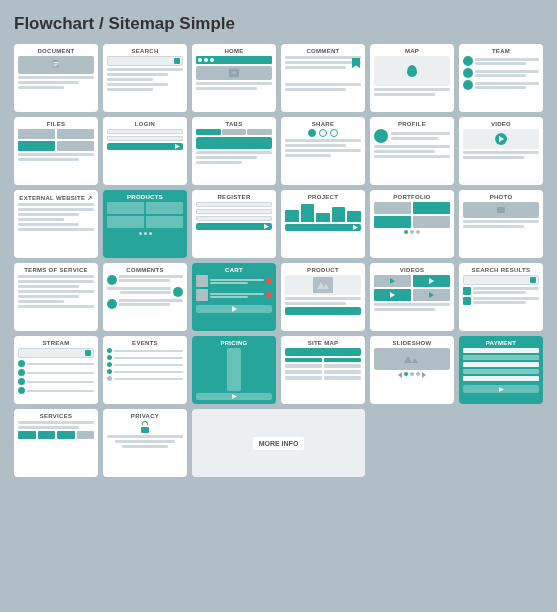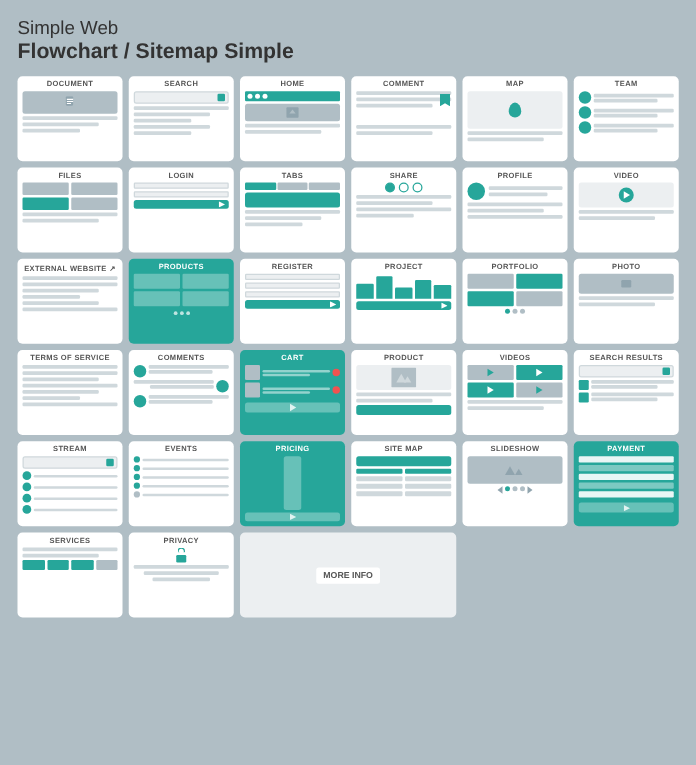--- a/index.html
+++ b/index.html
@@ -439,21 +439,20 @@
       background: #26a69a;
       border-radius: 50%;
       flex-shrink: 0;
     }
   </style>
 </head>
 <body>
 
 <div class="page-wrapper">
   <div class="title-section">
-    <div class="title-line1">Simple Web</div>
     <div class="title-line2">Flowchart / Sitemap Simple</div>
   </div>
 
   <div class="grid">
 
     <div class="card">
       <div class="card-label">DOCUMENT</div>
       <div class="card-content">
         <div class="img-placeholder">
           <svg viewBox="0 0 10 12" fill="#90a4ae">

